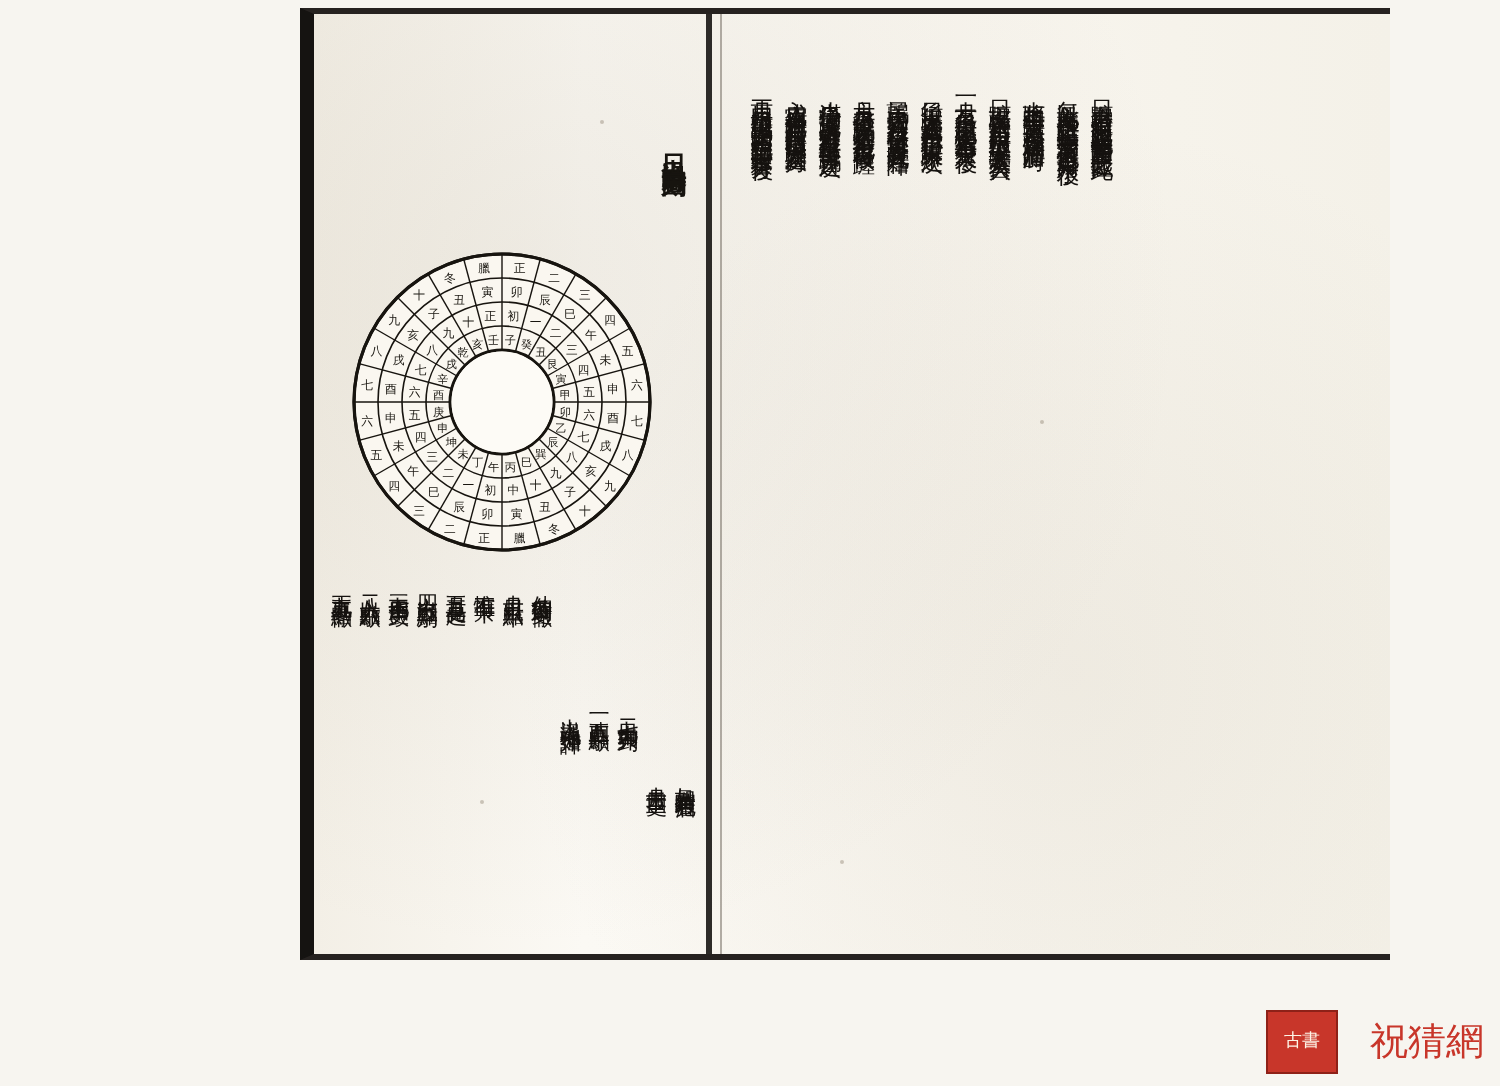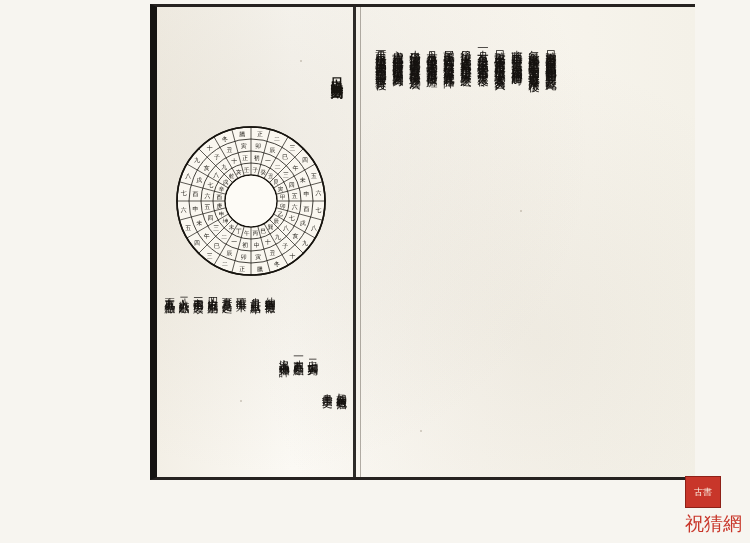--- a/index.html
+++ b/index.html
@@ -130,22 +130,22 @@
     letter-spacing: 1px;
   }
   .verse .vcol.indent { padding-top: 62px; height: calc(100% - 62px); }
   .verse .vcol.indent2 { padding-top: 96px; height: calc(100% - 96px); }
 
   
   .watermark {
     position: absolute;
     right: 8px; bottom: 6px;
     display: flex;
-    gap: 3px;
-    flex-direction: column;
+    align-items: center;
+    gap: 16px;
   }
   .wm-seal {
     width: 34px; height: 30px;
     background: #c8362a;
     border: 1px solid #8e2118;
     color: #fdf3e6;
     font-size: 9px;
     font-family: "DejaVu Serif", serif;
     display: flex;
     align-items: center;

